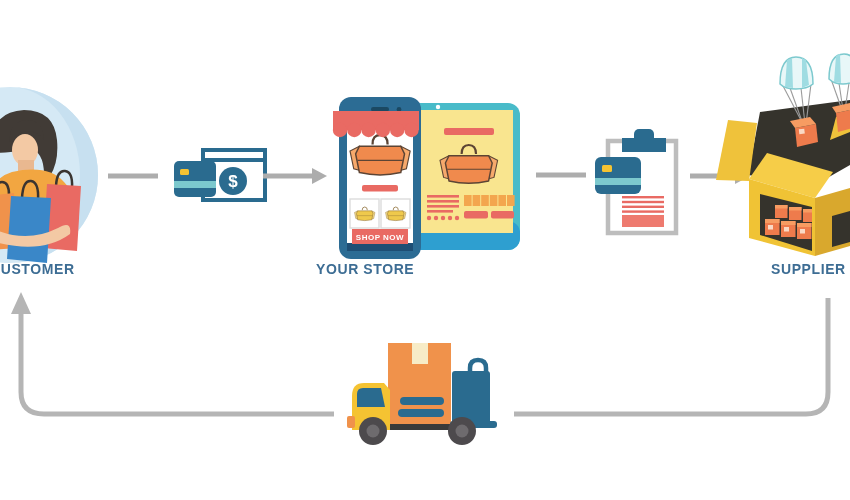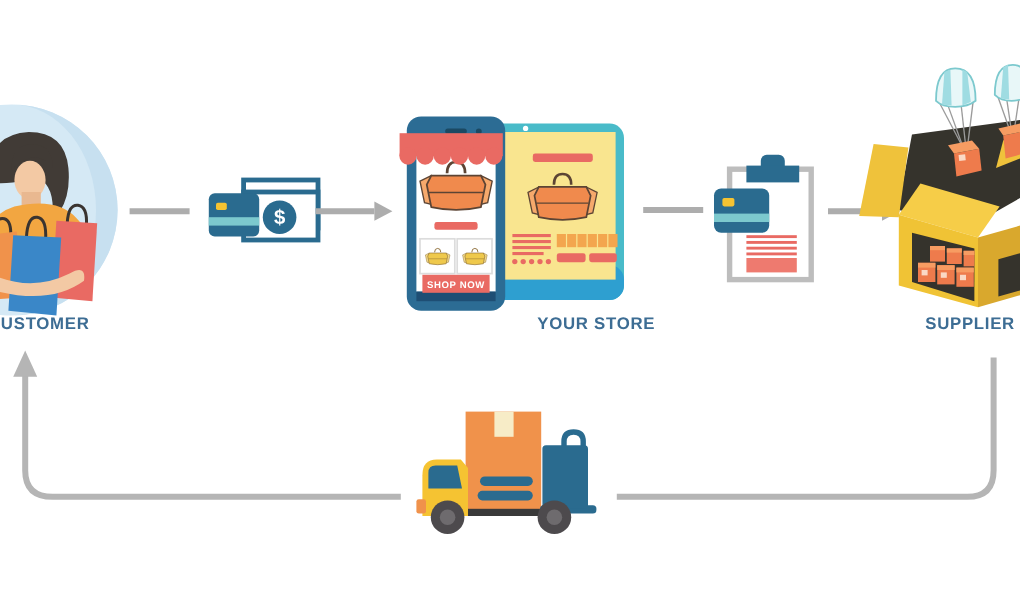--- a/index.html
+++ b/index.html
@@ -6,21 +6,21 @@
   body{
     width:850px;height:500px;position:relative;overflow:hidden;
     background:#ffffff;font-family:"Liberation Sans",sans-serif;
   }
   .stage-svg{position:absolute;left:0;top:0;}
   .node-label{
     position:absolute;top:261px;font-weight:bold;font-size:14px;
     letter-spacing:.6px;color:#3D6D94;white-space:nowrap;
   }
   #customer-label{left:-10px;}
-  #store-label{left:346px;width:200px;text-align:right;}
+  #store-label{left:316px;width:200px;text-align:left;}
   #supplier-label{left:771px;width:140px;}
   .bag-handle{fill:none;stroke:var(--outline);stroke-width:2.4;}
   .bag-wing{fill:var(--wing);stroke:var(--outline);stroke-width:1.2;}
   .bag-body{fill:var(--body);stroke:var(--outline);stroke-width:1.6;}
   .bag-fold{fill:none;stroke:var(--outline);stroke-width:1.2;}
   .route{fill:none;stroke:#B5B5B5;stroke-width:5;}
   .conn{fill:none;stroke:#ADADAD;stroke-width:5;}
   .svg-btn-text{font-family:"Liberation Sans",sans-serif;font-weight:bold;fill:#ffffff;}
 </style>
 </head>

